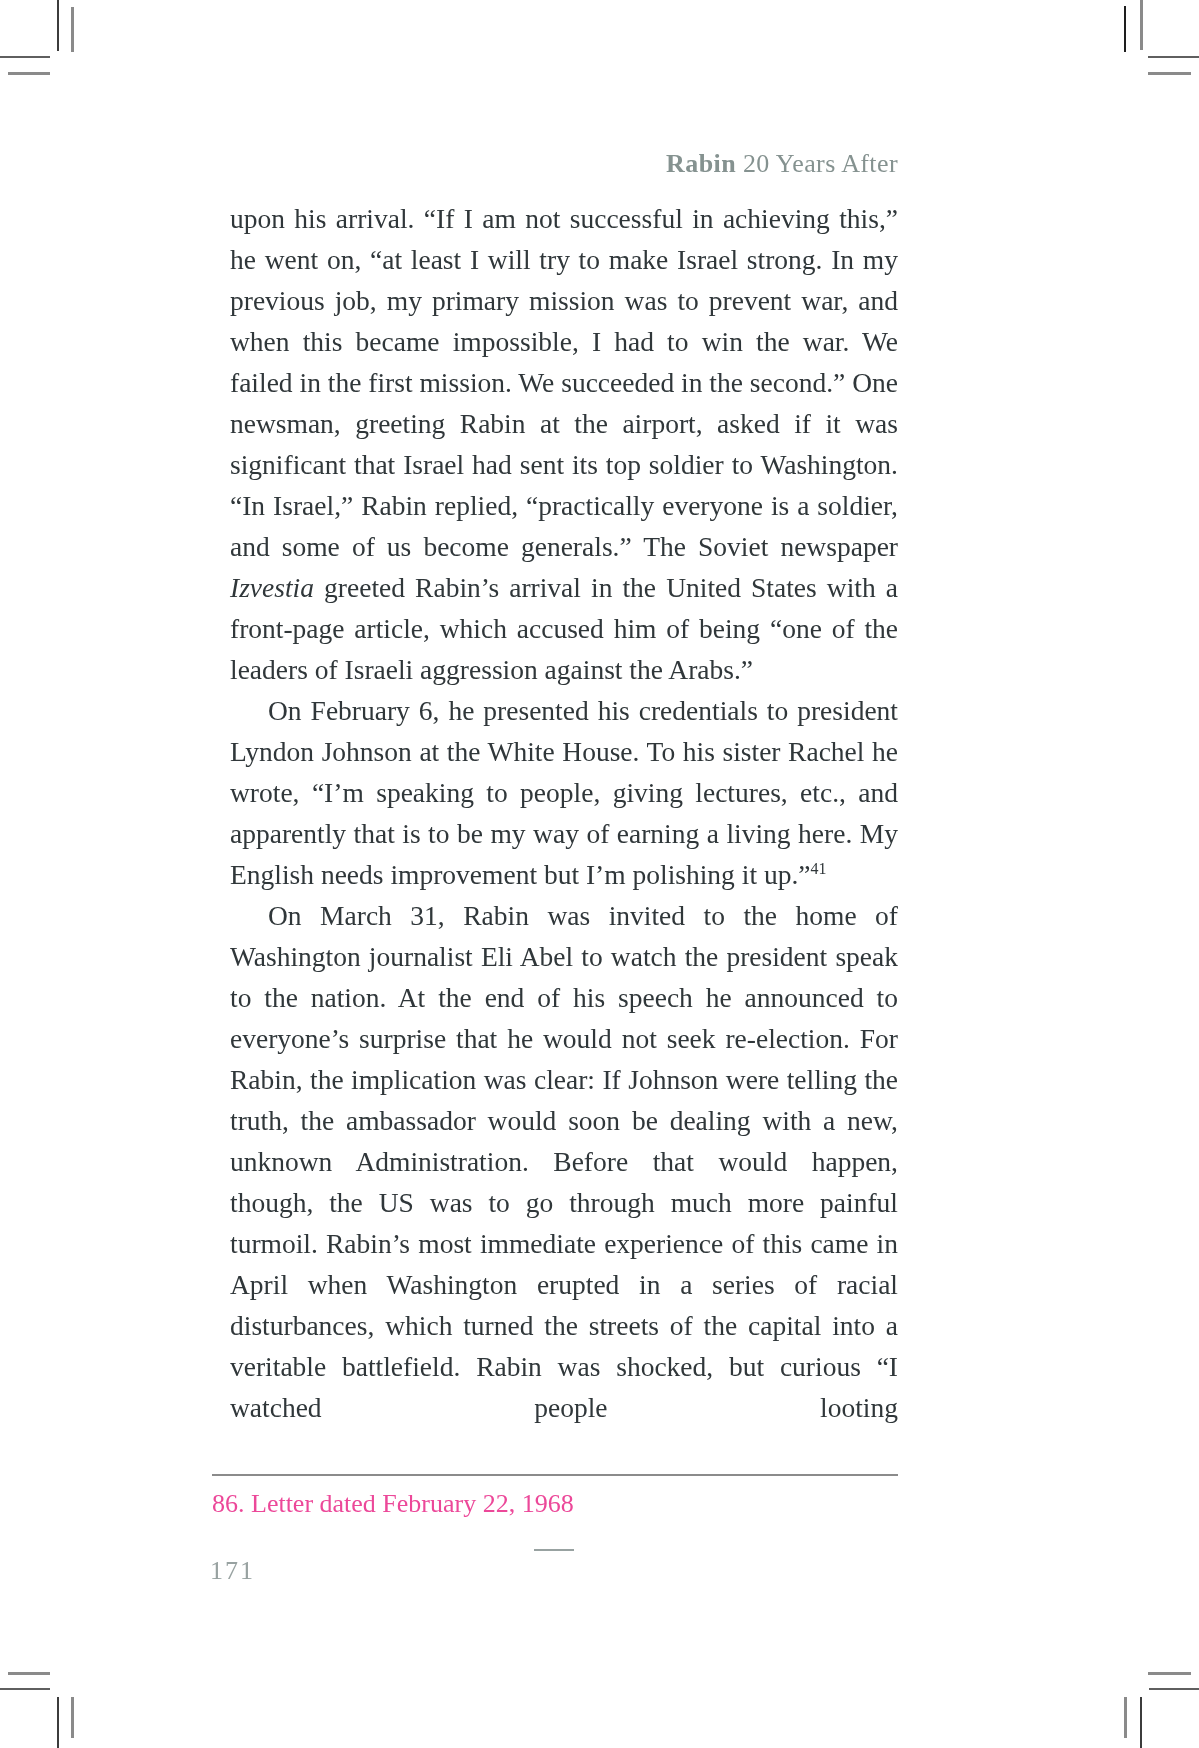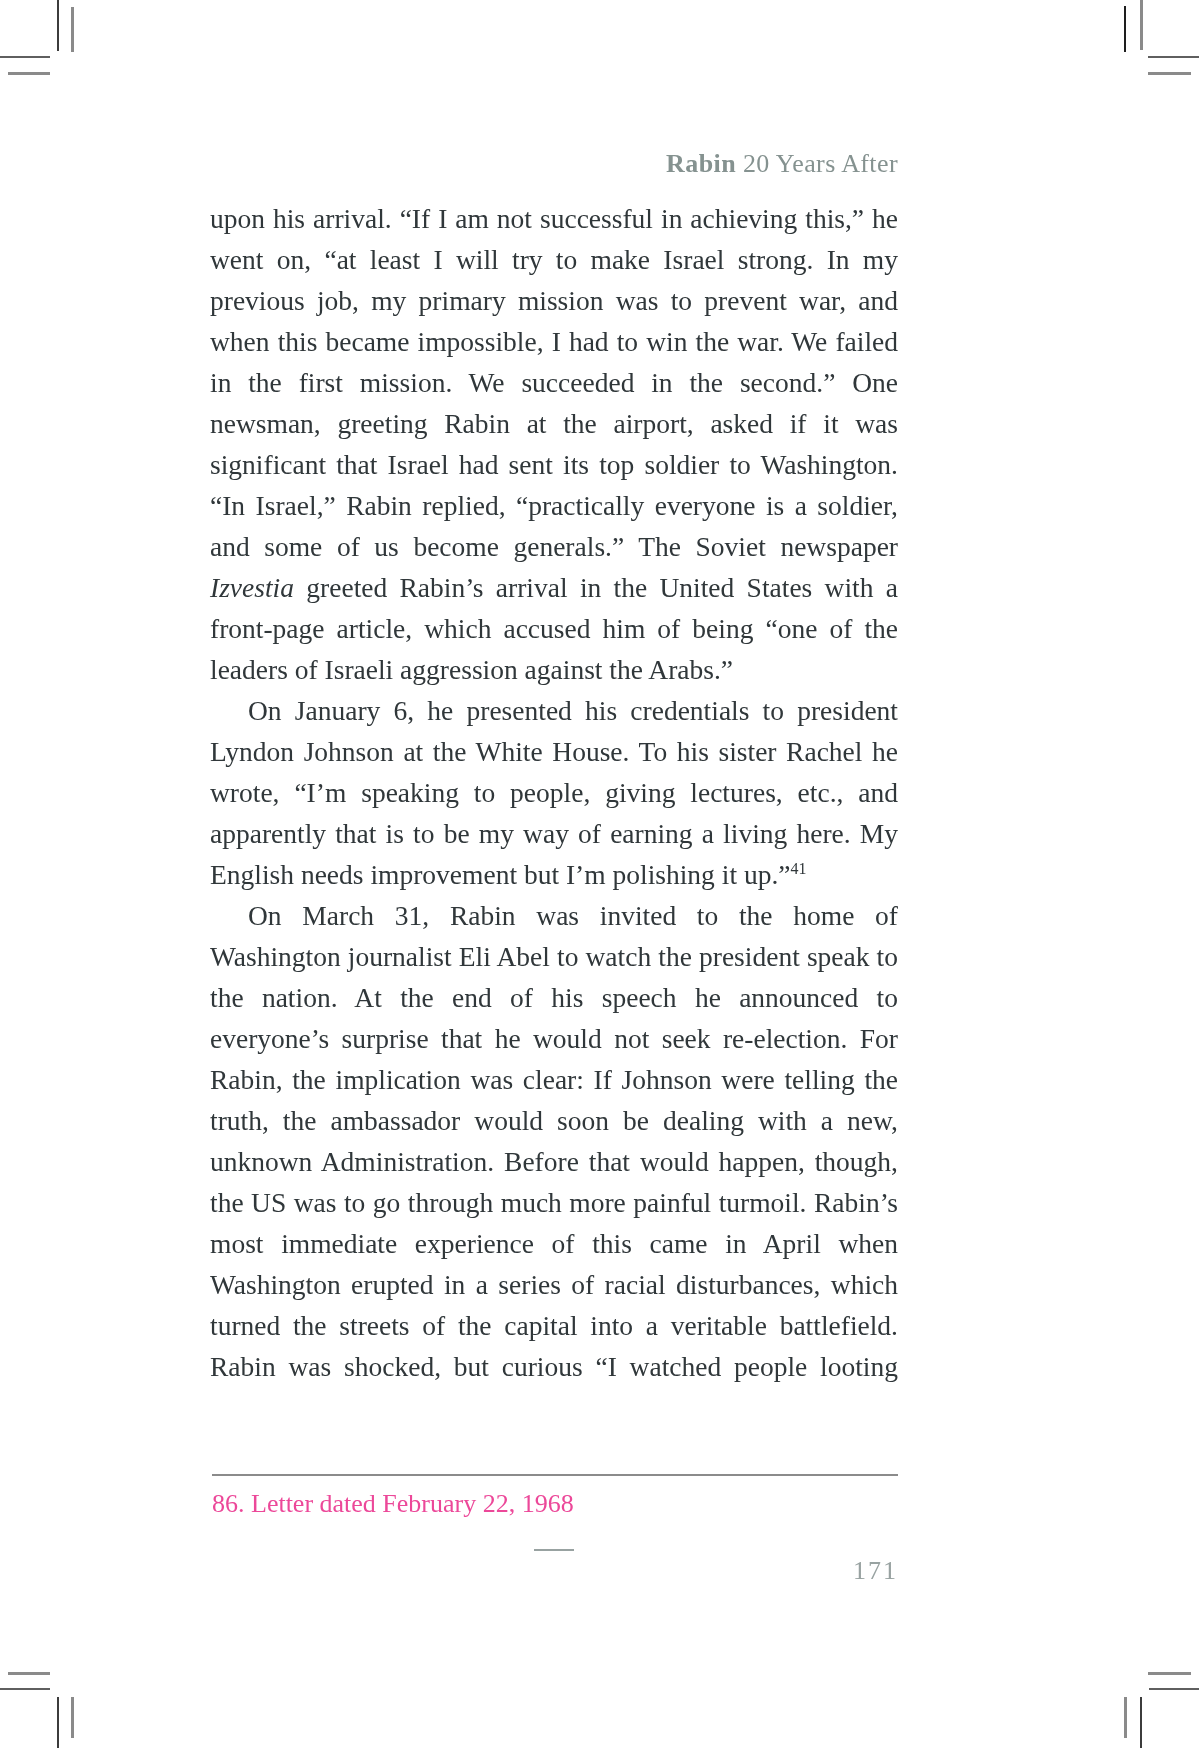--- a/index.html
+++ b/index.html
@@ -47,42 +47,42 @@
   
   .body-text {
     position: absolute;
     top: 198px; left: 210px; width: 688px;
     font-size: 27.5px;
     line-height: 41px;
     color: #30373a;
     text-align: justify;
     hyphens: none;
   }
-  .para { text-align: justify; }
+  .para { text-align: justify; margin-left: 20px; }
   .para.indent { text-indent: 38px; }
   .para.justify-last { text-align-last: justify; }
   .italic { font-style: italic; }
   .sup { font-size: 0.58em; vertical-align: super; line-height: 0; }
   
   .footnote-rule {
     position: absolute;
     top: 1474px; left: 212px; width: 686px; height: 2px;
     background: #8b8b8b;
   }
   .footnote {
     position: absolute;
     top: 1489px; left: 212px; width: 686px;
     font-size: 26px;
     color: #ec4899;
   }
   
   .page-number-wrap {
     position: absolute;
     top: 1549px; left: 210px; width: 688px;
-    text-align: right;
+    text-align: left;
   }
   .page-number-line {
     width: 40px; height: 2px;
     background: #98a2a1;
     margin: 0 auto 5px auto;
   }
   .page-number {
     font-size: 26px;
     color: #98a2a1;
     letter-spacing: 2px;
@@ -109,21 +109,21 @@
     <div class="mark m-gray br-h2"></div>
     <div class="mark m-mid  br-h1"></div>
     <div class="mark m-dark br-v1"></div>
     <div class="mark m-gray br-v2"></div>
   </div>
 
   <div class="running-header"><span class="hdr-bold">Rabin</span><span> 20 Years After</span></div>
 
   <div class="body-text" id="body-text">
       <p class="para"><span>upon his arrival. “If I am not successful in achieving this,” he went on, “at least I will try to make Israel strong. In my previous job, my primary mission was to prevent war, and when this became impossible, I had to win the war. We failed in the first mission. We succeeded in the second.” One newsman, greeting Rabin at the airport, asked if it was significant that Israel had sent its top soldier to Washington. “In Israel,” Rabin replied, “practically everyone is a soldier, and some of us become generals.” The Soviet newspaper </span><span class="italic">Izvestia</span><span> greeted Rabin’s arrival in the United States with a front-page article, which accused him of being “one of the leaders of Israeli aggression against the Arabs.”</span></p>
-      <p class="para indent"><span>On January 6, he presented his credentials to president Lyndon Johnson at the White House. To his sister Rachel he wrote, “I’m speaking to people, giving lectures, etc., and apparently that is to be my way of earning a living here. My English needs improvement but I’m polishing it up.”</span><span class="sup">41</span></p>
+      <p class="para indent"><span>On February 6, he presented his credentials to president Lyndon Johnson at the White House. To his sister Rachel he wrote, “I’m speaking to people, giving lectures, etc., and apparently that is to be my way of earning a living here. My English needs improvement but I’m polishing it up.”</span><span class="sup">41</span></p>
       <p class="para indent justify-last"><span>On March 31, Rabin was invited to the home of Washington journalist Eli Abel to watch the president speak to the nation. At the end of his speech he announced to everyone’s surprise that he would not seek re-election. For Rabin, the implication was clear: If Johnson were telling the truth, the ambassador would soon be dealing with a new, unknown Administration. Before that would happen, though, the US was to go through much more painful turmoil. Rabin’s most immediate experience of this came in April when Washington erupted in a series of racial disturbances, which turned the streets of the capital into a veritable battlefield. Rabin was shocked, but curious “I watched people looting</span></p>
     </div>
 
   <div class="footnote-rule"></div>
   <div class="footnote">86. Letter dated February 22, 1968</div>
 
   <div class="page-number-wrap">
     <div class="page-number-line"></div>
     <div class="page-number">171</div>
   </div>

